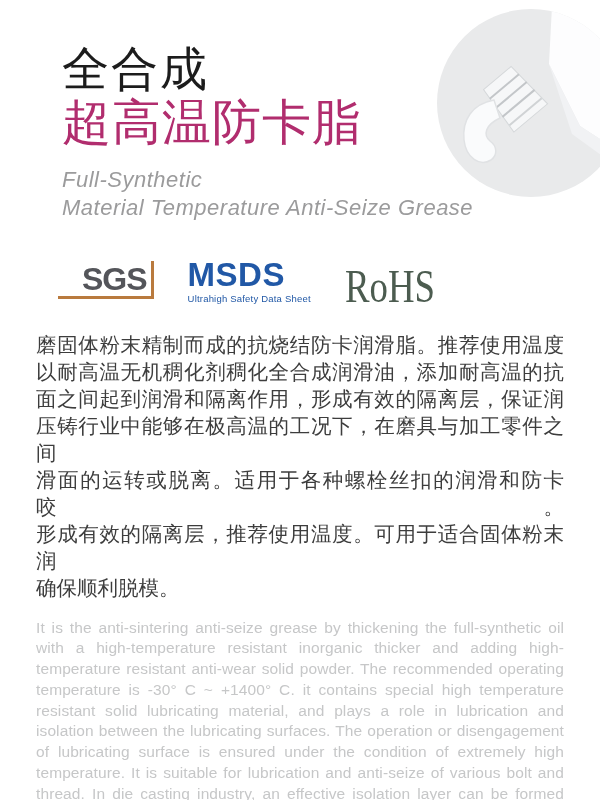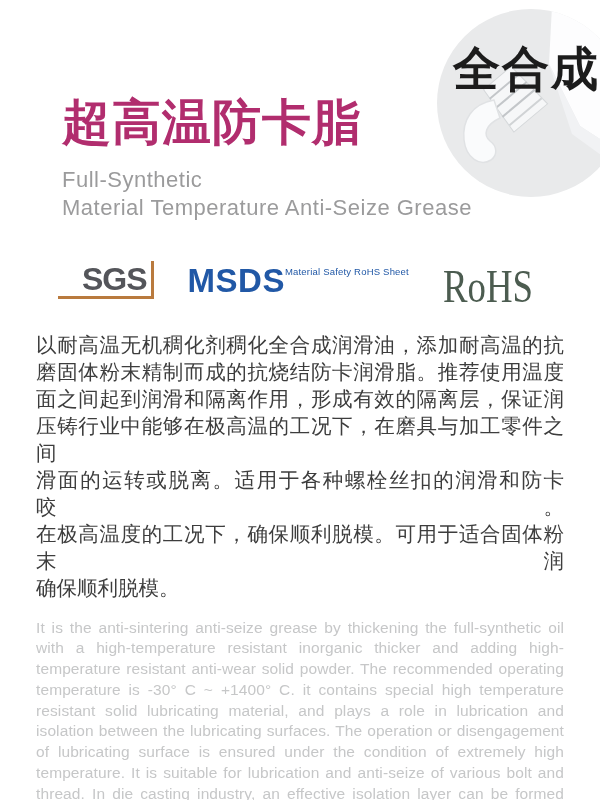--- a/index.html
+++ b/index.html
@@ -9,29 +9,30 @@
     overflow: hidden;
     position: relative;
     font-family: "Liberation Sans", sans-serif;
   }
 
   
   .hero { padding: 44px 0 0 62px; position: relative; z-index: 2; }
   .title-black {
     display: block;
     font-size: 47px; line-height: 1.08;
-    color: #1c1c1c; font-weight: 700; letter-spacing: 2px; text-align: right;
+    color: #1c1c1c; font-weight: 400; letter-spacing: 2px;
   }
   .title-magenta {
     display: block;
     font-size: 49px; line-height: 1.12;
-    color: #b12d6e; font-weight: 700; letter-spacing: 1px;
+    color: #b12d6e; font-weight: 400; letter-spacing: 1px;
   }
   .subtitle {
     margin-top: 16px;
+    font-style: italic;
     color: #9b9b9c;
     font-size: 22px; line-height: 1.3;
     letter-spacing: 0.5px;
   }
 
   
   .photo {
     position: absolute; top: 4px; left: 428px;
     width: 200px; height: 205px; z-index: 1;
   }
@@ -44,21 +45,21 @@
   .sgs {
     border-bottom: 3px solid #b97a3e;
     border-right: 3px solid #b97a3e;
     padding: 2px 4px 1px 24px;
   }
   .sgs-text {
     display: block;
     font-size: 32px; font-weight: bold; line-height: 1;
     color: #54555a; letter-spacing: -1px;
   }
-  .msds { display: flex; flex-direction: row; margin-top: 2px; }
+  .msds { display: flex; flex-direction: column; margin-top: 2px; }
   .msds-text {
     font-size: 33px; font-weight: bold; line-height: 1;
     color: #2158a6; letter-spacing: 0.5px;
   }
   .msds-sub {
     font-size: 9.5px; color: #2158a6; margin-top: 2px;
     letter-spacing: 0.2px; white-space: nowrap;
   }
   .rohs { margin-top: 14px; }
   .rohs-text {
@@ -123,30 +124,30 @@
     <div>Material Temperature Anti-Seize Grease</div>
   </div>
 </div>
 
 <div class="certs">
   <div class="sgs">
     <span class="sgs-text">SGS</span>
   </div>
   <div class="msds">
     <span class="msds-text">MSDS</span>
-    <span class="msds-sub">Material Safety RoHS Sheet</span>
+    <span class="msds-sub">Ultrahigh Safety Data Sheet</span>
   </div>
   <div class="rohs">
     <span class="rohs-text">RoHS</span>
   </div>
 </div>
 
 <div class="desc-cn">
+  <div class="cn-line">磨固体粉末精制而成的抗烧结防卡润滑脂。推荐使用温度</div>
   <div class="cn-line">以耐高温无机稠化剂稠化全合成润滑油，添加耐高温的抗</div>
-  <div class="cn-line">磨固体粉末精制而成的抗烧结防卡润滑脂。推荐使用温度</div>
   <div class="cn-line">面之间起到润滑和隔离作用，形成有效的隔离层，保证润</div>
   <div class="cn-line">压铸行业中能够在极高温的工况下，在磨具与加工零件之间</div>
   <div class="cn-line">滑面的运转或脱离。适用于各种螺栓丝扣的润滑和防卡咬。</div>
-  <div class="cn-line">在极高温度的工况下，确保顺利脱模。可用于适合固体粉末润</div>
+  <div class="cn-line">形成有效的隔离层，推荐使用温度。可用于适合固体粉末润</div>
   <div class="cn-line last">确保顺利脱模。</div>
 </div>
 
 <div class="desc-en">It is the anti-sintering anti-seize grease by thickening the full-synthetic oil with a high-temperature resistant inorganic thicker and adding high-temperature resistant anti-wear solid powder. The recommended operating temperature is -30° C ~ +1400° C. it contains special high temperature resistant solid lubricating material, and plays a role in lubrication and isolation between the lubricating surfaces. The operation or disengagement of lubricating surface is ensured under the condition of extremely high temperature. It is suitable for lubrication and anti-seize of various bolt and thread. In die casting industry, an effective isolation layer can be formed between grinding tools and machined parts at very high temperature to ensure smooth demoulding. It can be used for ultra-high temperature parts suitable for solid powder lubrication.</div>
 
 </body></html>

